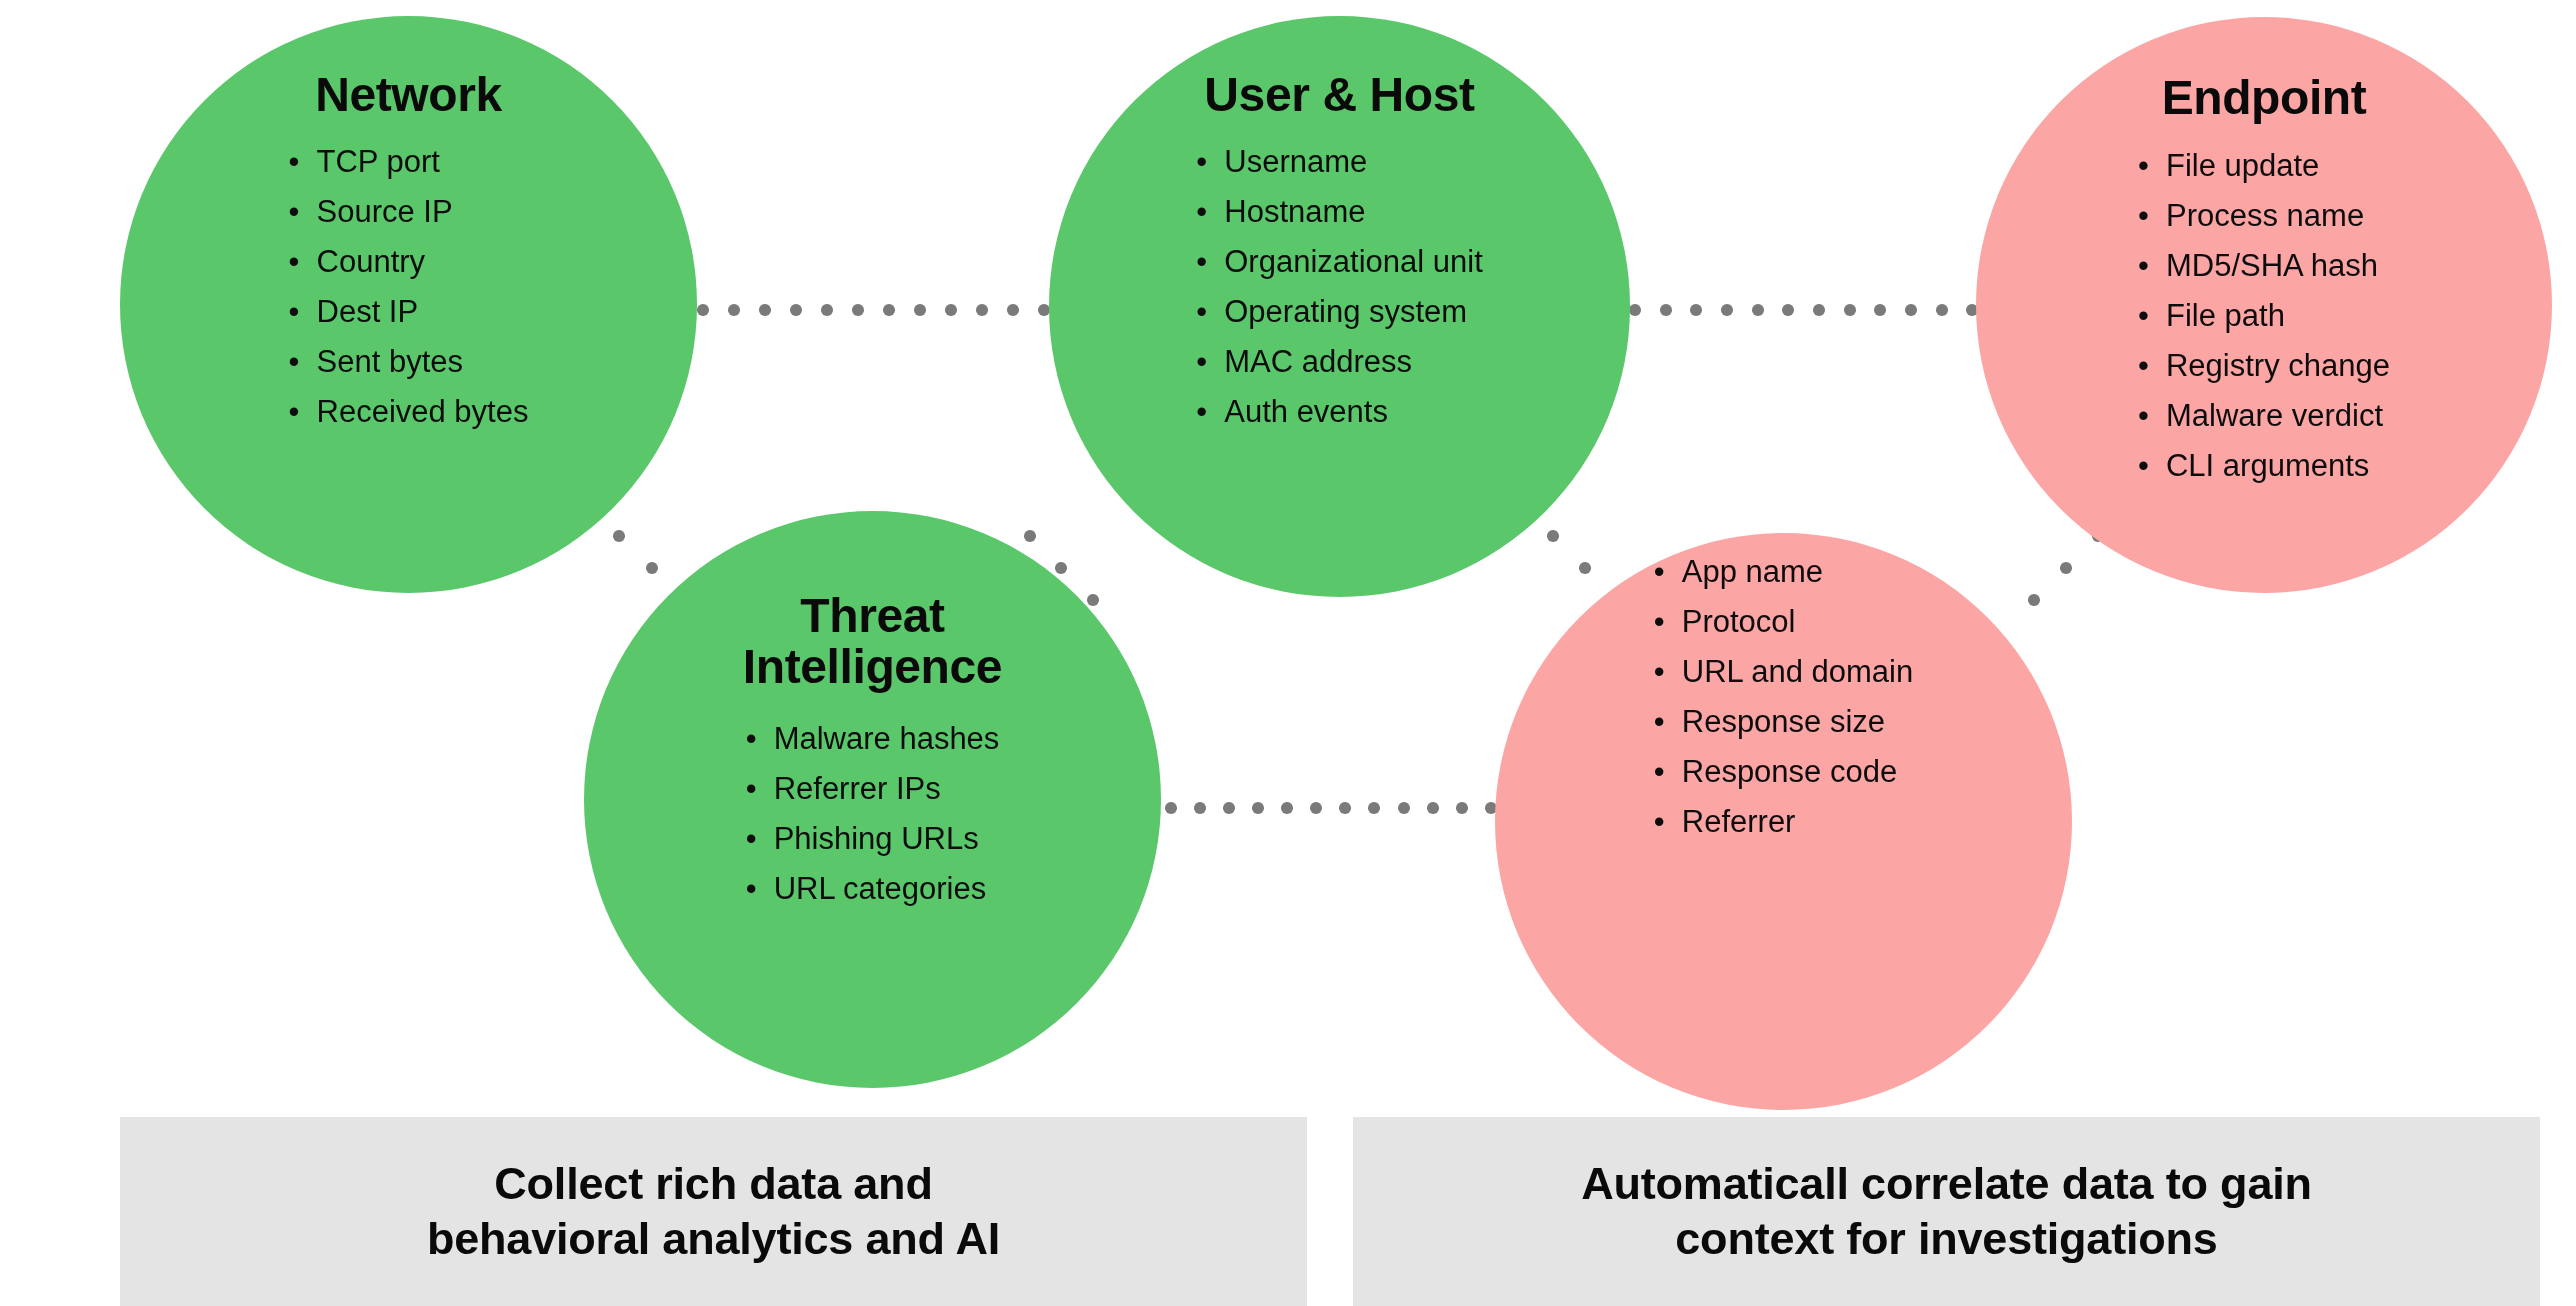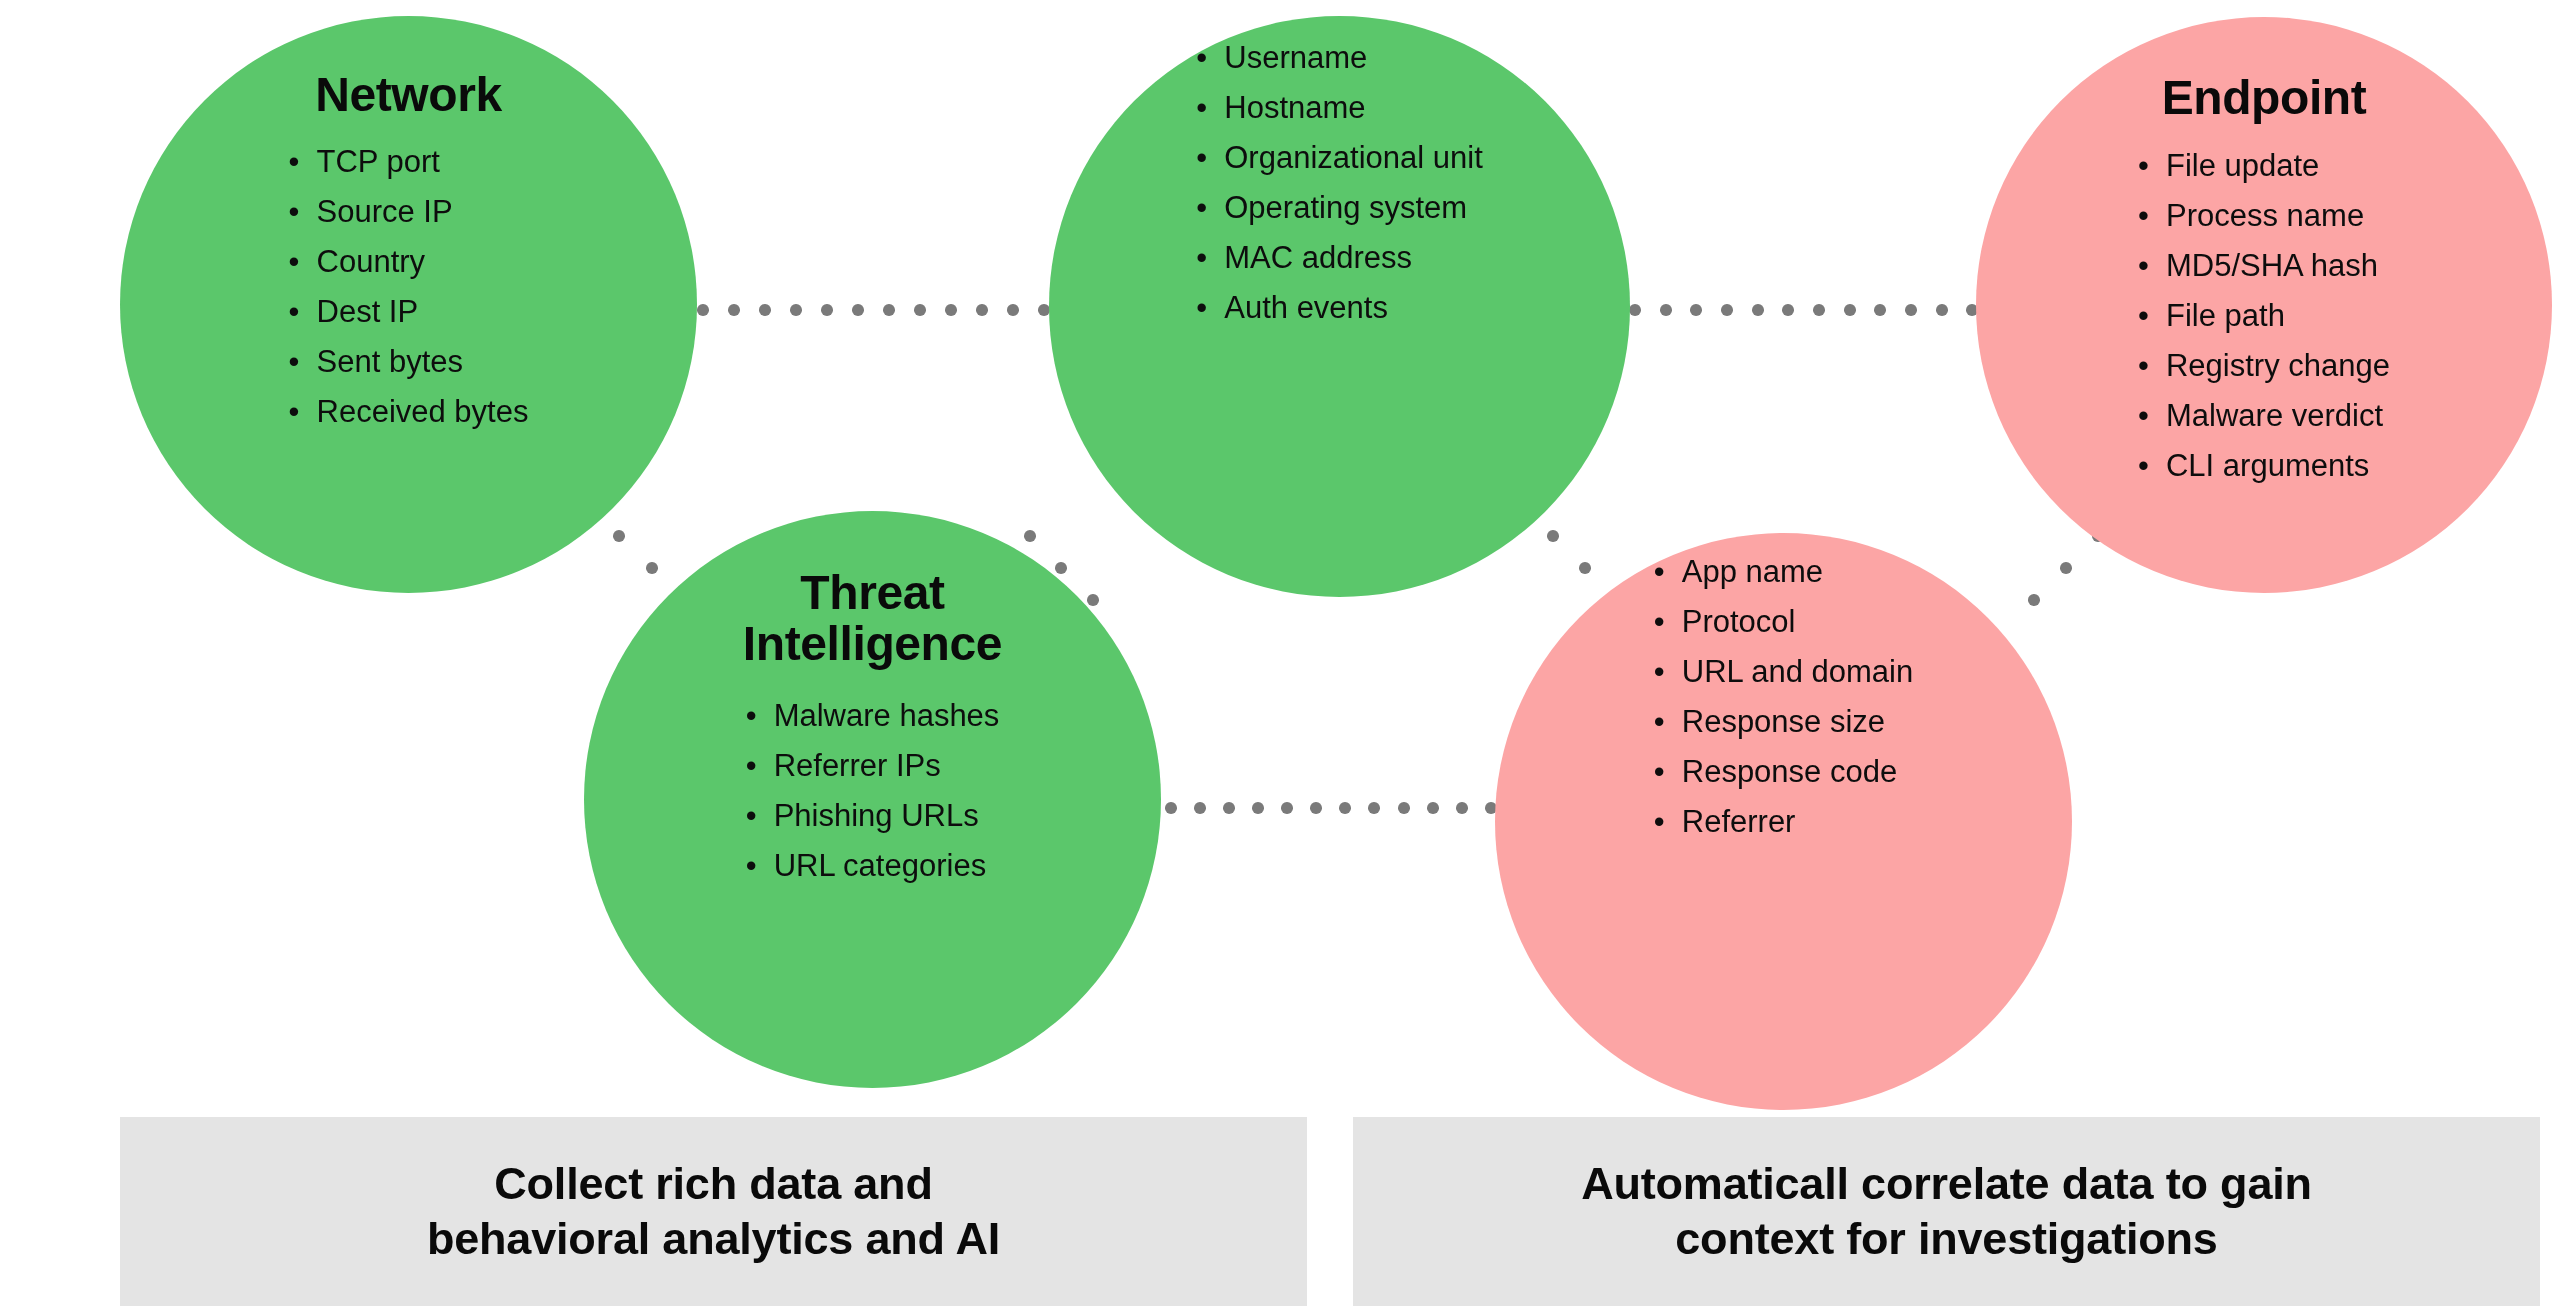--- a/index.html
+++ b/index.html
@@ -68,21 +68,21 @@
   
   #node-network     { left: 120px;  top: 15.5px;   width: 577px; height: 577px; }
   #node-user-host   { left: 1049px; top: 15.5px;   width: 581px; height: 581px; }
   #node-endpoint    { left: 1976px; top: 17px;   width: 576px; height: 576px; }
   #node-threat      { left: 584px;  top: 511px;  width: 577px; height: 577px; }
   #node-app         { left: 1495px; top: 533px;  width: 577px; height: 577px; }
 
   #node-network   .node-title { font-size: 48px; margin-top: 54px; }
   #node-user-host .node-title { font-size: 48px; margin-top: 54px; }
   #node-endpoint  .node-title { font-size: 48px; margin-top: 56px; }
-  #node-threat    .node-title { font-size: 48px; margin-top: 57px; }
+  #node-threat    .node-title { font-size: 48px; margin-top: 80px; }
   #node-app       .node-title { font-size: 48px; margin-top: 55px; }
 
   #node-network   .node-list { margin-top: 17px; }
   #node-user-host .node-list { margin-top: 17px; }
   #node-endpoint  .node-list { margin-top: 17px; }
   #node-threat    .node-list { margin-top: 21.7px; }
   #node-app       .node-list { margin-top: 14px; }
 
   .node-list li {
     font-size: 31px;
@@ -194,20 +194,21 @@
       <span class="dot" style="left: 2060px; top: 562px;"></span>
       <span class="dot" style="left: 2092px; top: 530px;"></span>
     </div>
 
   <div class="node dark" id="node-network">
     <div class="node-title">Network</div>
     <ul class="node-list"><li><span class="bullet">•</span><span class="txt">TCP port</span></li><li><span class="bullet">•</span><span class="txt">Source IP</span></li><li><span class="bullet">•</span><span class="txt">Country</span></li><li><span class="bullet">•</span><span class="txt">Dest IP</span></li><li><span class="bullet">•</span><span class="txt">Sent bytes</span></li><li><span class="bullet">•</span><span class="txt">Received bytes</span></li></ul>
   </div>
 
   <div class="node dark" id="node-user-host">
+    <div class="node-title">User &amp; Host</div>
     <ul class="node-list"><li><span class="bullet">•</span><span class="txt">Username</span></li><li><span class="bullet">•</span><span class="txt">Hostname</span></li><li><span class="bullet">•</span><span class="txt">Organizational unit</span></li><li><span class="bullet">•</span><span class="txt">Operating system</span></li><li><span class="bullet">•</span><span class="txt">MAC address</span></li><li><span class="bullet">•</span><span class="txt">Auth events</span></li></ul>
   </div>
 
   <div class="node light" id="node-endpoint">
     <div class="node-title">Endpoint</div>
     <ul class="node-list"><li><span class="bullet">•</span><span class="txt">File update</span></li><li><span class="bullet">•</span><span class="txt">Process name</span></li><li><span class="bullet">•</span><span class="txt">MD5/SHA hash</span></li><li><span class="bullet">•</span><span class="txt">File path</span></li><li><span class="bullet">•</span><span class="txt">Registry change</span></li><li><span class="bullet">•</span><span class="txt">Malware verdict</span></li><li><span class="bullet">•</span><span class="txt">CLI arguments</span></li></ul>
   </div>
 
   <div class="node dark" id="node-threat">
     <div class="node-title">Threat

